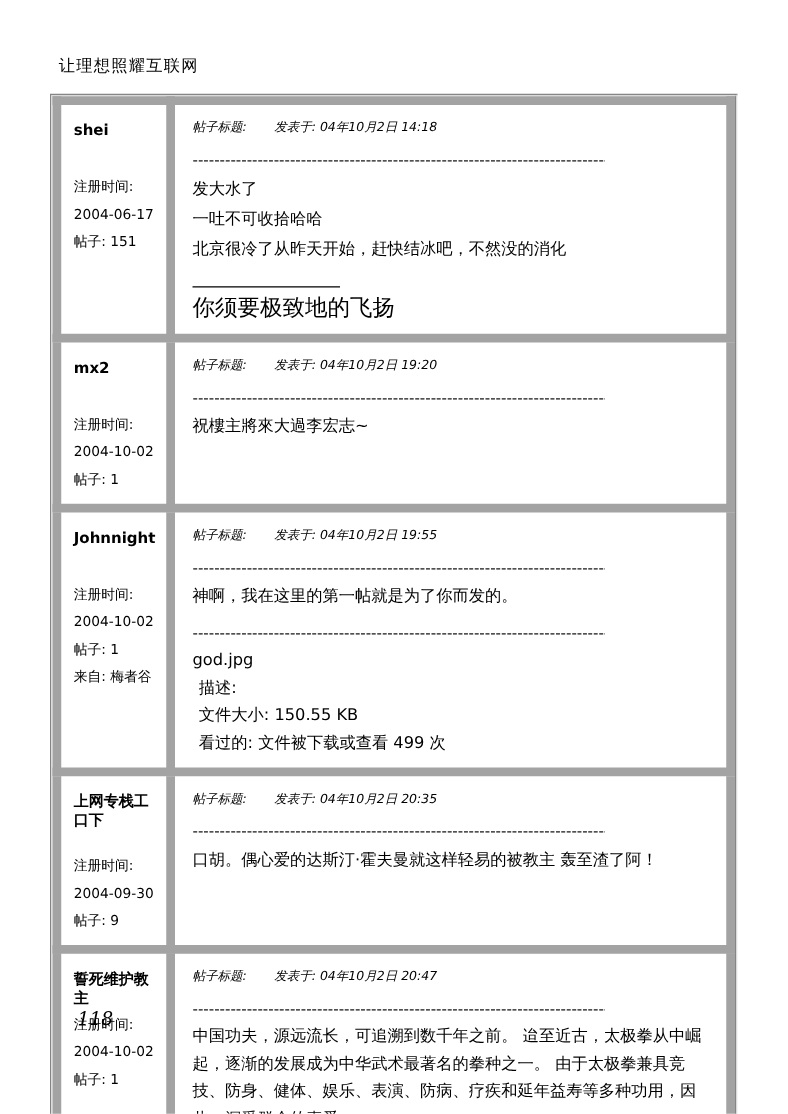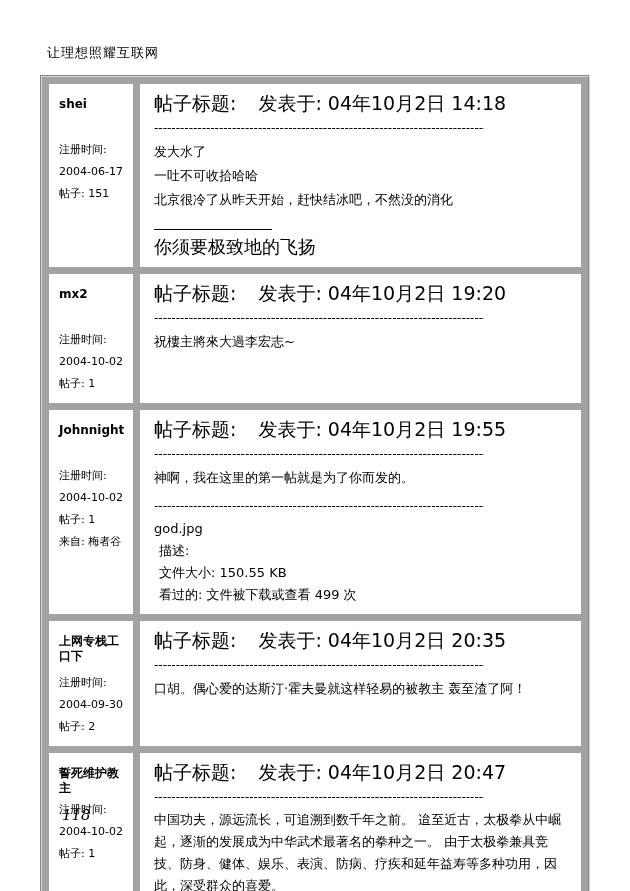--- a/index.html
+++ b/index.html
@@ -32,26 +32,26 @@
   tr.r2 td { height: 112px; }
   tr.r3 td { height: 196px; }
   tr.r4 td { height: 126px; }
   tr.r5 td { height: 110px; }
 
   .author {
     font-weight: bold; font-size: 12px; line-height: 15px;
     word-break: break-all;
   }
   .author.gap-lg { margin-bottom: 27px; }
-  .author.gap-md { margin-bottom: 8px; }
+  .author.gap-md { margin-bottom: 18px; }
   .author.gap-sm { margin-bottom: 3px; }
 
   .info-line { font-size: 11px; line-height: 22px; white-space: nowrap; }
 
-  .title-line { font-size: 19px; line-height: 18px; display: flex; }
+  .title-line { font-size: 10px; line-height: 18px; display: flex; font-style: italic; }
   .title-line .posted { margin-left: 22px; }
 
   .dashes {
     width: 330px; overflow: hidden; white-space: nowrap;
     font-size: 12px; line-height: 14px;
     margin: 9px 0 5px 0;
   }
 
   .body-line { font-size: 13px; line-height: 24px; }
   .para { font-size: 13px; line-height: 22px; margin-top: 0; }
@@ -141,21 +141,21 @@
           <div class="attach-line indent">文件大小: 150.55 KB</div>
           <div class="attach-line indent">看过的: 文件被下载或查看 499 次</div>
         </td>
       </tr>
 
       <tr class="r4">
         <td class="author-cell">
           <div class="author gap-md">上网专栈工口下</div>
           <div class="info-line">注册时间:</div>
           <div class="info-line">2004-09-30</div>
-          <div class="info-line">帖子: 2</div>
+          <div class="info-line">帖子: 9</div>
         </td>
         <td class="content-cell">
           <div class="title-line">
             <span>帖子标题:</span>
             <span class="posted">发表于: 04年10月2日 20:35</span>
           </div>
           <div class="dashes">--------------------------------------------------------------------------------------------------</div>
           <div class="body-line">口胡。偶心爱的达斯汀·霍夫曼就这样轻易的被教主 轰至渣了阿！</div>
         </td>
       </tr>

